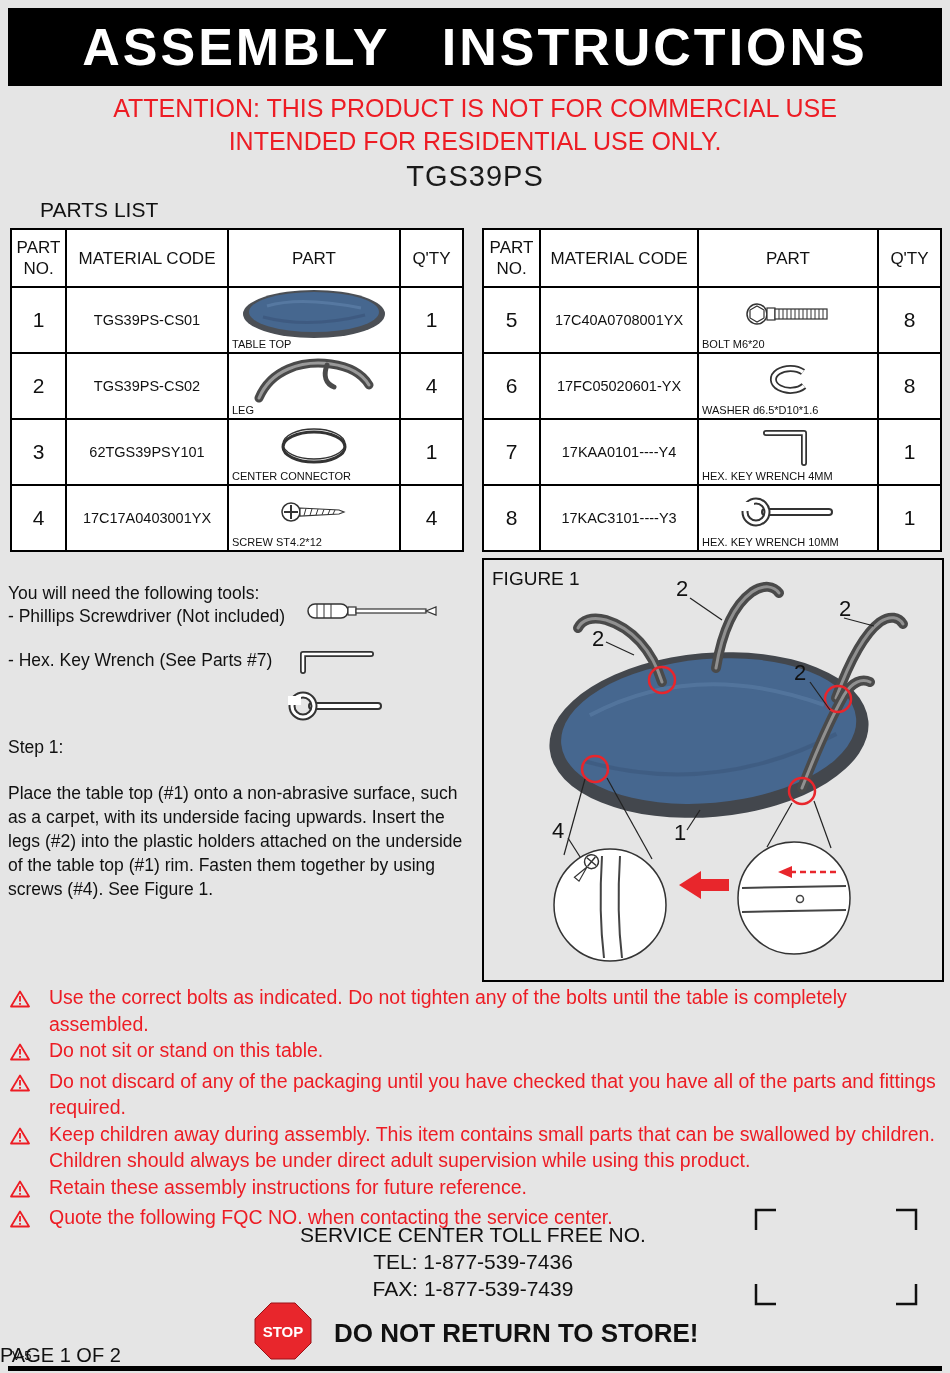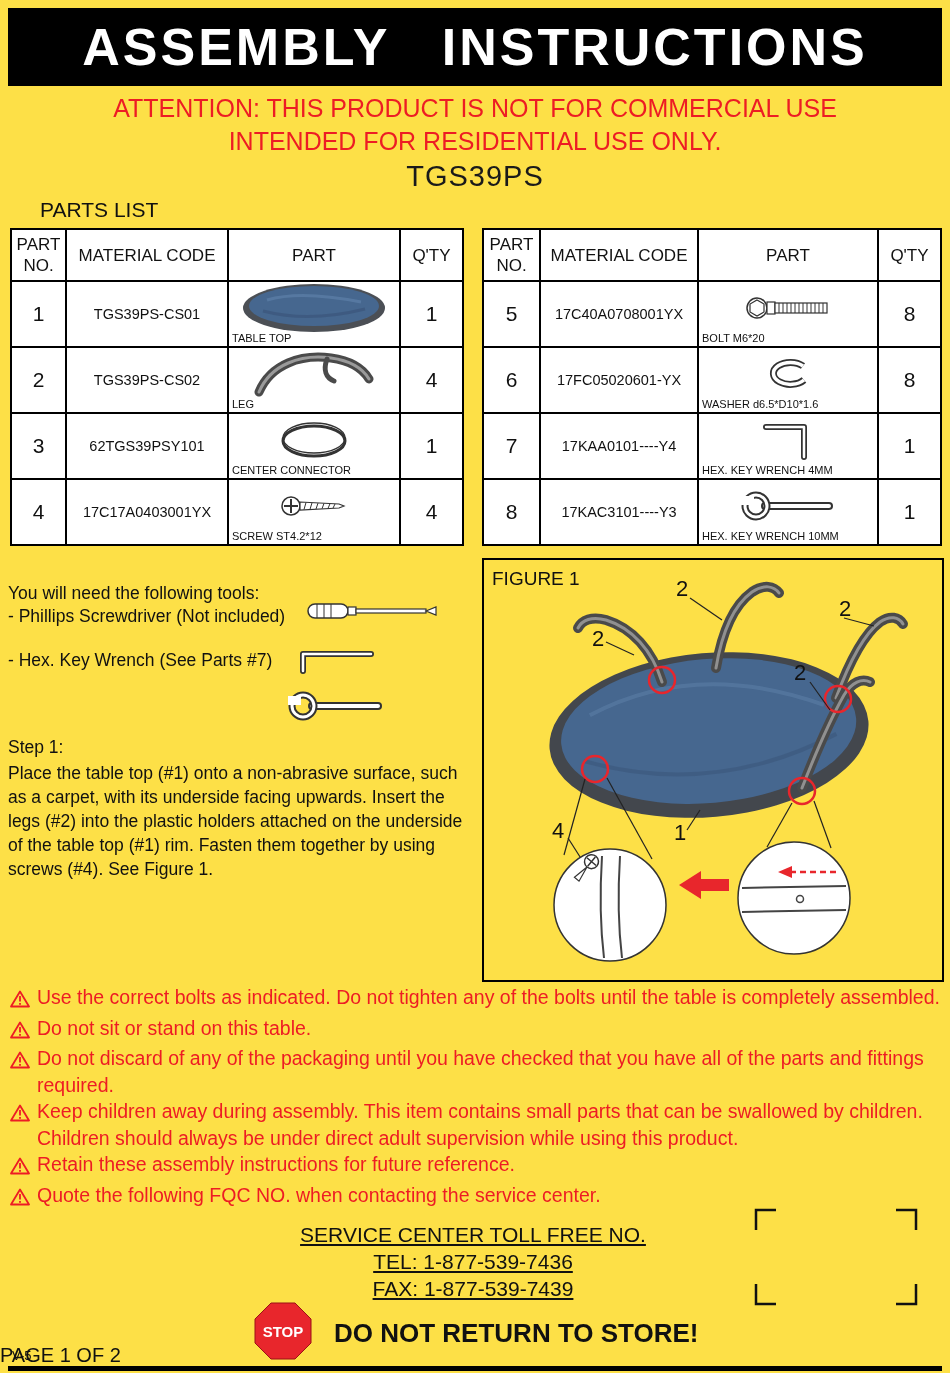--- a/index.html
+++ b/index.html
@@ -1,41 +1,41 @@
 <!DOCTYPE html>
 <html><head>
 <meta charset="utf-8">
 <style>
   html,body{margin:0;padding:0;background:#fff;}
   body{font-family:"Liberation Sans", sans-serif;}
-  .page{position:relative;width:950px;height:1373px;background:#fde047;color:#111;overflow:hidden;}
+  .page{position:relative;width:950px;height:1373px;background:#e5e5e5;color:#111;overflow:hidden;}
   .abs{position:absolute;}
   .header-bar{position:absolute;left:8px;top:8px;width:934px;height:78px;background:#000;display:flex;align-items:center;justify-content:center;}
   .header-title{color:#fff;font-size:52px;font-weight:bold;letter-spacing:3px;white-space:pre;}
   .attention{position:absolute;left:0;right:0;top:92px;text-align:center;color:#ED1C24;font-size:25px;line-height:33px;}
   .model{position:absolute;left:0;right:0;top:160px;text-align:center;font-size:29px;letter-spacing:1px;color:#1a1a1a;}
   .parts-title{position:absolute;left:12px;top:198px;font-size:21px;color:#111;margin-left:28px;}
   table.parts{position:absolute;top:228px;border-collapse:collapse;table-layout:fixed;background:#fff;}
   table.parts th,table.parts td{border:2px solid #000;padding:0;text-align:center;vertical-align:middle;font-weight:normal;color:#111;}
-  table.parts tr.hdr{height:52px;margin-top:8px;}
+  table.parts tr.hdr{height:58px;margin-top:8px;}
   table.parts tr.row{height:64px;}
   table.parts th{font-size:17px;line-height:21px;}
   td.no,td.qty{font-size:21px;}
   td.code{font-size:14.5px;}
   .part-wrap{position:relative;width:100%;height:64px;}
   .part-icon{position:absolute;left:0;right:0;top:0;bottom:12px;display:flex;align-items:center;justify-content:center;}
   .part-label{position:absolute;left:3px;bottom:2px;font-size:11px;white-space:nowrap;color:#111;}
   .tb{position:absolute;font-size:17.5px;color:#111;}
-  .step-body{width:470px;line-height:24px;}
+  .step-body{width:470px;line-height:24px;margin-top:20px;}
   .fig-box{position:absolute;left:482px;top:558px;width:458px;height:420px;border:2.5px solid #000;}
   .fig-title{position:absolute;left:8px;top:8px;font-size:19px;color:#111;}
   .warnings{position:absolute;left:8px;top:984px;width:936px;display:flex;flex-direction:column;}
-  .warning{display:flex;align-items:flex-start;color:#ED1C24;font-size:19.5px;line-height:26.5px;}
+  .warning{display:flex;align-items:flex-start;color:#ED1C24;font-size:19.5px;line-height:26.5px;gap:12px;}
   .warning .w-icon{flex:none;margin:4px 7px 0 2px;}
-  .service{position:absolute;left:0;right:4px;top:1221px;text-align:center;font-size:21px;line-height:27px;color:#111;text-decoration:underline;}
+  .service{position:absolute;left:0;right:4px;top:1221px;text-align:center;font-size:21px;line-height:27px;color:#111;}
   .stop-sign{position:absolute;left:254px;top:1302px;}
   .do-not-return{position:absolute;left:334px;top:1318px;font-size:26px;font-weight:bold;color:#111;}
   .page-no{position:absolute;left:0;right:0;top:1344px;text-align:left;font-size:20px;color:#111;}
   .company{position:absolute;right:44px;top:1339px;font-size:19px;color:#111;margin-top:40px;}
   .version{position:absolute;left:12px;top:1348px;font-size:13px;color:#111;}
   .bottom-bar{position:absolute;left:8px;top:1366px;width:934px;height:5px;background:#000;}
   .crop-marks{position:absolute;left:752px;top:1206px;}
 </style>
 </head>
 <body>

